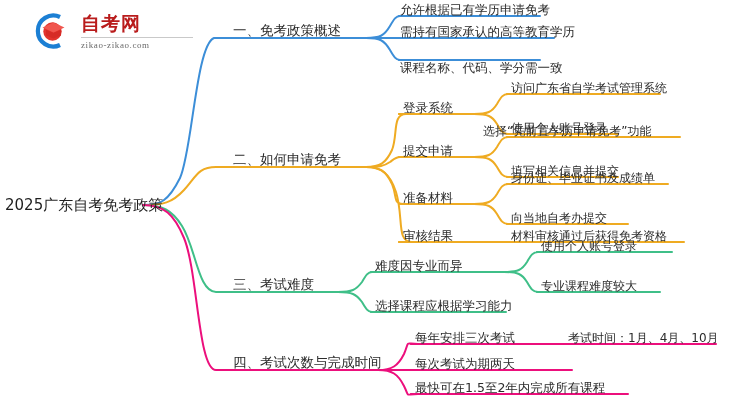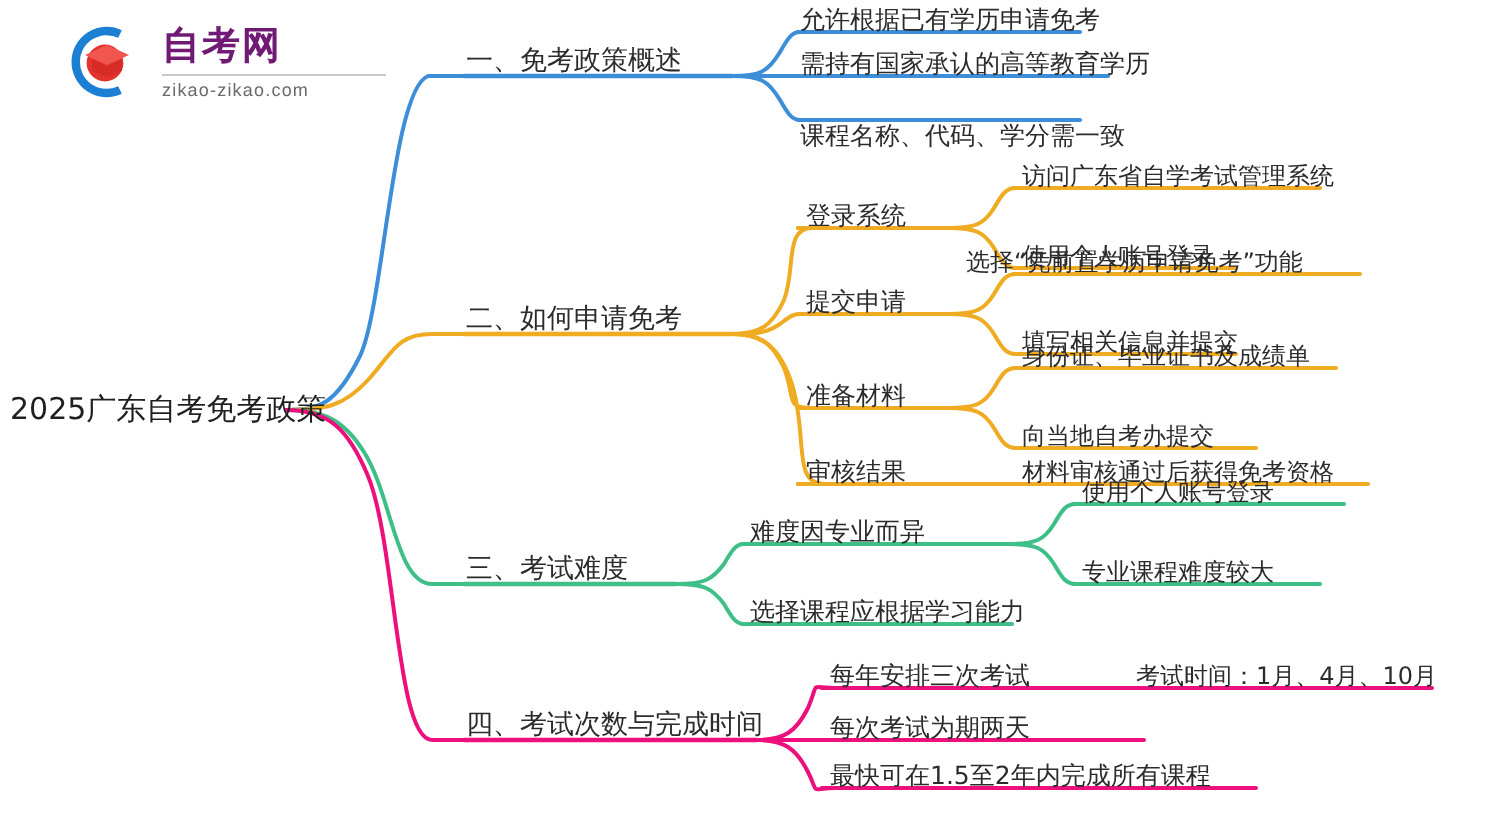--- a/index.html
+++ b/index.html
@@ -43,37 +43,37 @@
   }
   .logo-text {
     display: flex;
     flex-direction: column;
     justify-content: center;
     padding-top: 2px;
   }
   .logo-cn {
     font-size: 19px;
     font-weight: bold;
-    color: #701a75;
+    color: #b91c1c;
     letter-spacing: 1px;
     line-height: 1.15;
     font-family: "DejaVu Sans", "Liberation Sans", sans-serif;
   }
   .logo-rule {
     height: 1px;
     background: #c9c9c9;
     margin: 2px 0 2px 0;
     width: 112px;
   }
   .logo-en {
     font-size: 9px;
     color: #6a6a6a;
     letter-spacing: 0.6px;
     line-height: 1.2;
-    font-family: Liberation Sans, sans-serif;
+    font-family: Liberation Serif, serif;
   }
 
   
   .node {
     position: absolute;
     white-space: nowrap;
     color: #2b2b2b;
     font-family: "DejaVu Sans", "Liberation Sans", sans-serif;
     line-height: 1;
     transform: translateY(-50%);

